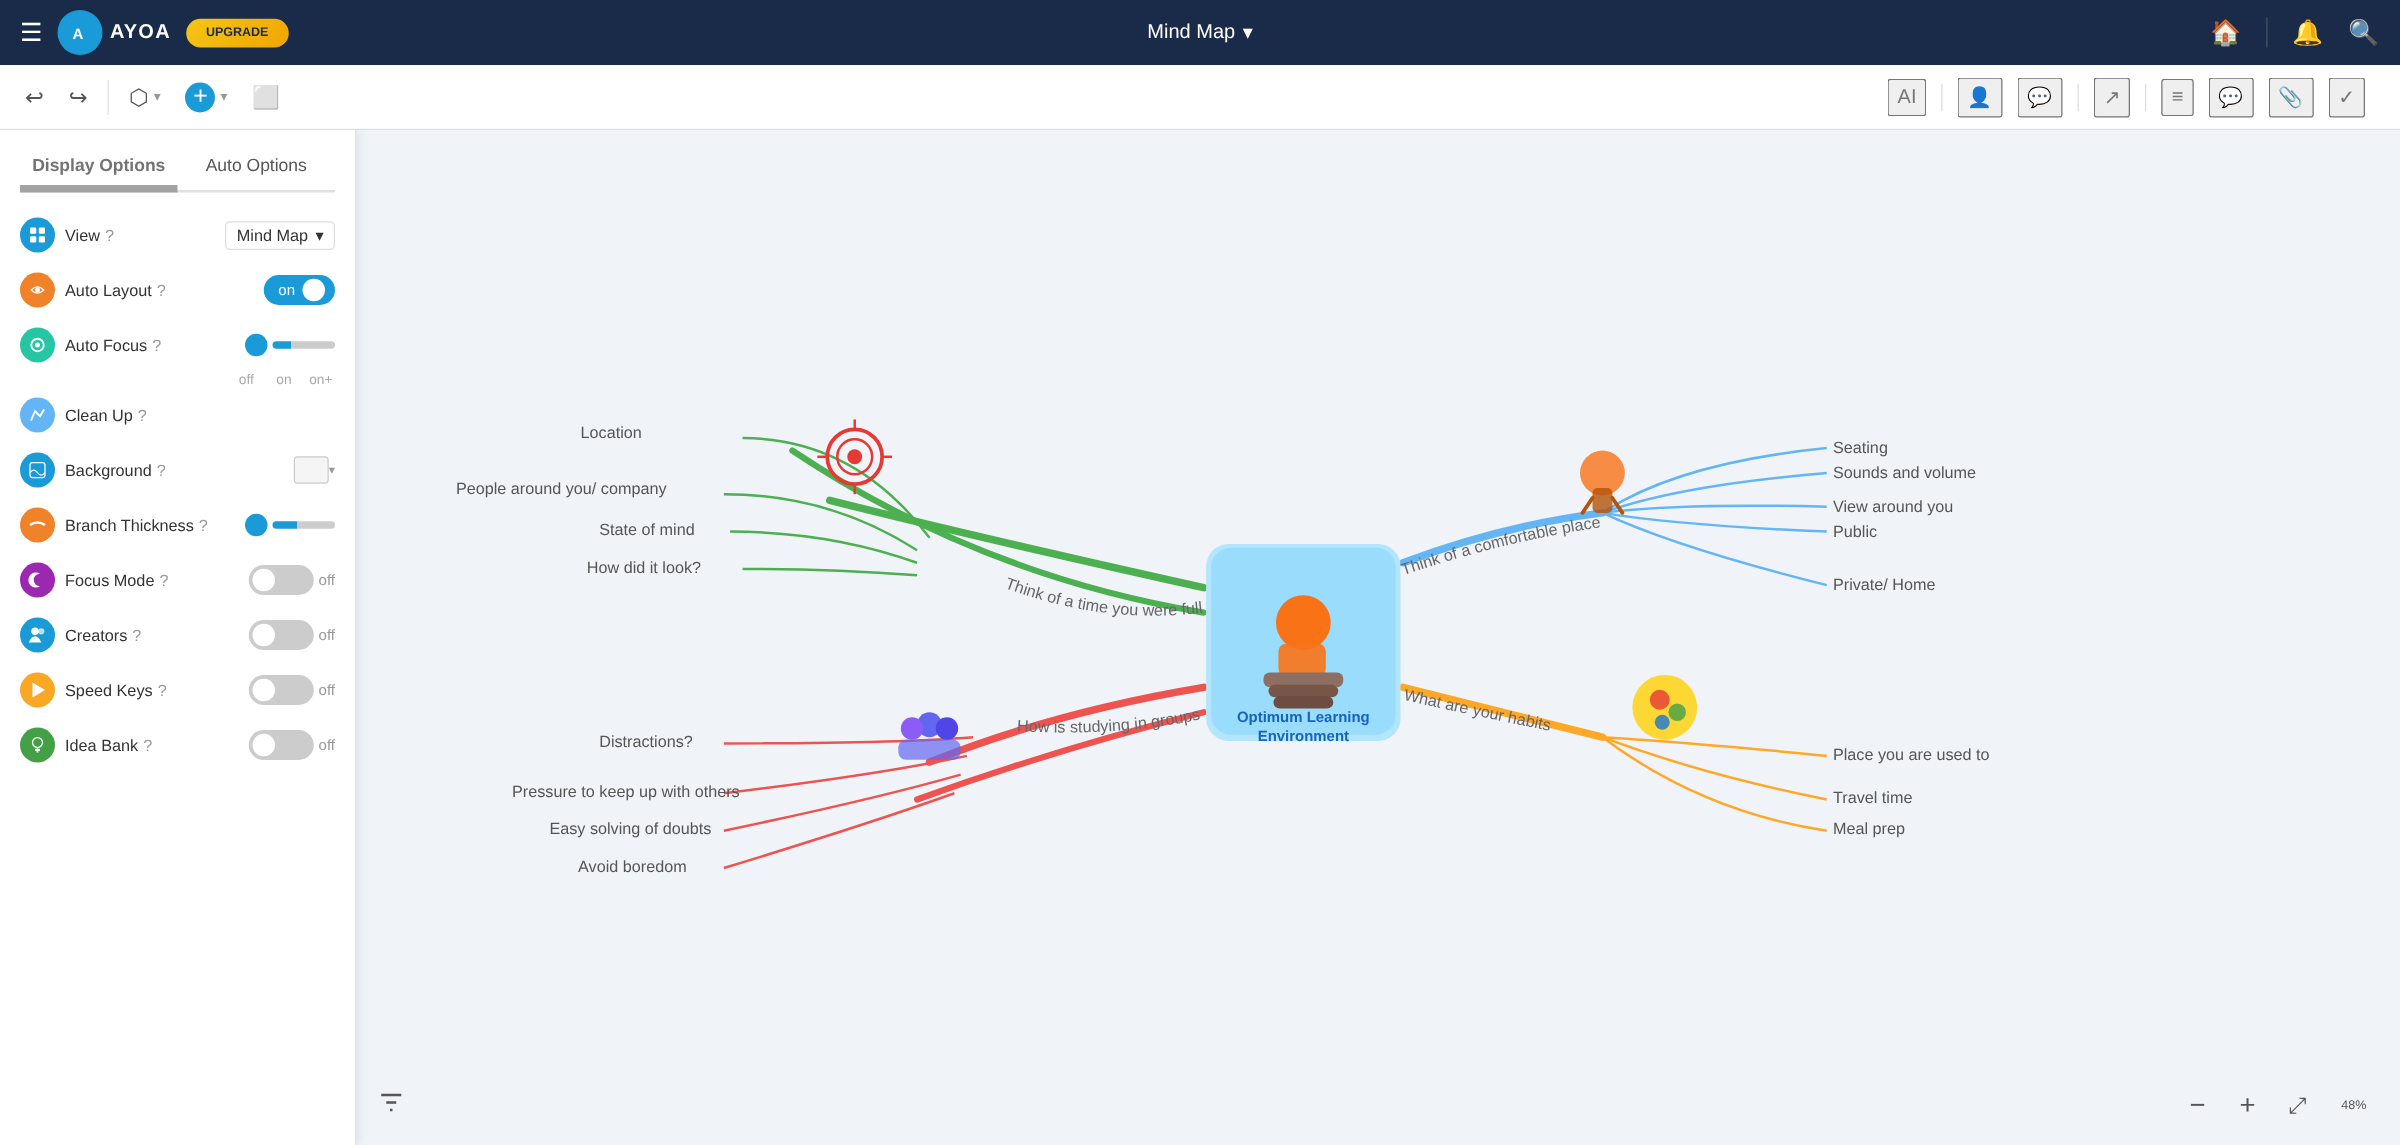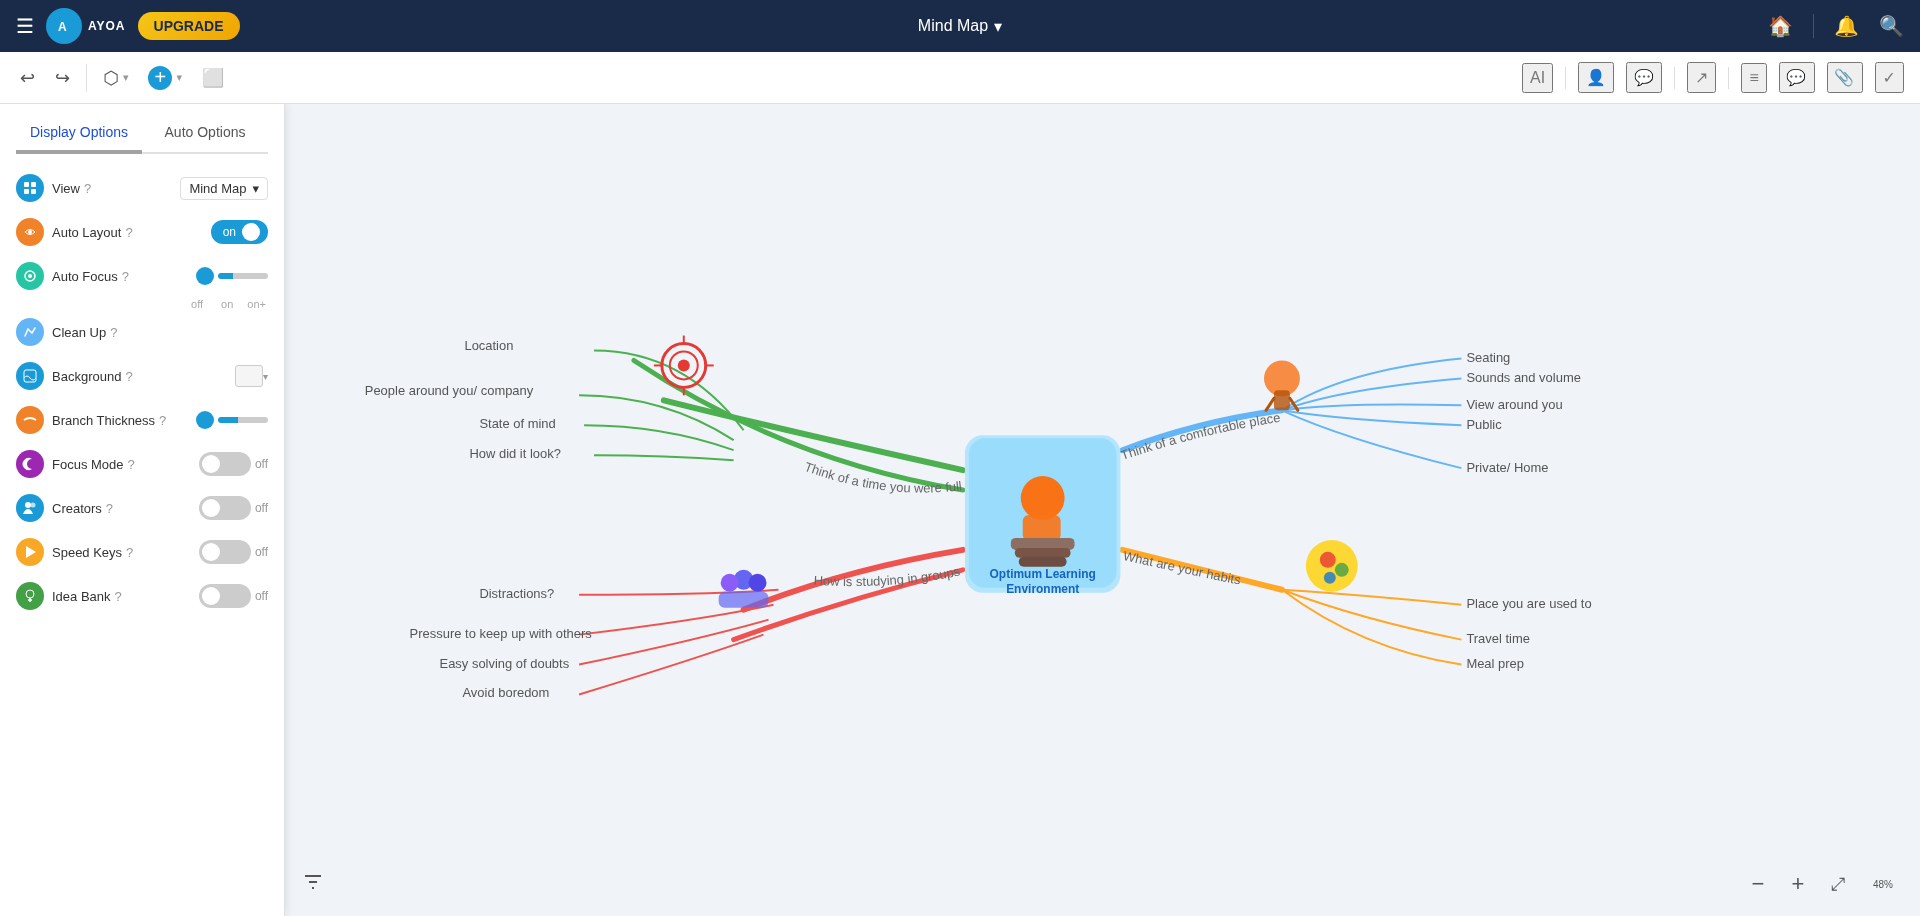--- a/index.html
+++ b/index.html
@@ -18,29 +18,29 @@
     .top-nav-left { display: flex; align-items: center; gap: 12px; }
     .hamburger-icon { color: #fff; font-size: 20px; cursor: pointer; }
     .ayoa-logo { display: flex; align-items: center; gap: 6px; }
     .ayoa-logo-img {
       width: 36px; height: 36px;
       background: #1a9bd7;
       border-radius: 50%;
       display: flex; align-items: center; justify-content: center;
       color: white; font-weight: bold; font-size: 14px;
     }
-    .ayoa-text { color: white; font-size: 12px; font-weight: bold; letter-spacing: 1px; }
+    .ayoa-text { color: white; font-size: 16px; font-weight: bold; letter-spacing: 1px; }
     .upgrade-btn {
       background: linear-gradient(135deg, #f5c518, #f0a500);
       color: #1a2b4a;
       border: none;
       border-radius: 20px;
       padding: 6px 16px;
       font-weight: bold;
-      font-size: 14px;
+      font-size: 10px;
       cursor: pointer;
       text-align: right;
     }
     .top-nav-center {
       position: absolute;
       left: 50%;
       transform: translateX(-50%);
       color: white;
       font-size: 16px;
       font-weight: 500;
@@ -77,21 +77,21 @@
       cursor: pointer;
       color: #555;
       font-size: 18px;
       padding: 4px;
       display: flex; align-items: center; gap: 4px;
     }
     .toolbar-btn .chevron { font-size: 11px; color: #999; }
     .toolbar-separator { width: 1px; height: 28px; background: #e0e0e0; }
     .toolbar-right {
       position: absolute;
-      right: 16px;
+      right: 28px;
       display: flex;
       align-items: center;
       gap: 12px;
     }
     .toolbar-right-btn { color: #777; font-size: 16px; cursor: pointer; padding: 4px 6px; }
     .toolbar-right-sep { width: 1px; height: 22px; background: #ddd; }
 
     
     .main-area {
       display: flex;
@@ -118,23 +118,24 @@
     .panel-tab {
       flex: 1;
       text-align: center;
       font-size: 14px;
       font-weight: 500;
       cursor: pointer;
       padding: 4px 0;
       color: #555;
     }
     .panel-tab.active {
-      color: #1d4ed8;
-      border-bottom: 4px solid #a3a3a3;
+      color: #737373;
+      border-bottom: 6px solid #a3a3a3;
       margin-bottom: -10px;
+      font-weight: bold;
     }
 
     .panel-row {
       display: flex;
       align-items: center;
       margin-bottom: 16px;
       gap: 8px;
     }
     .panel-row-icon {
       width: 28px; height: 28px;

